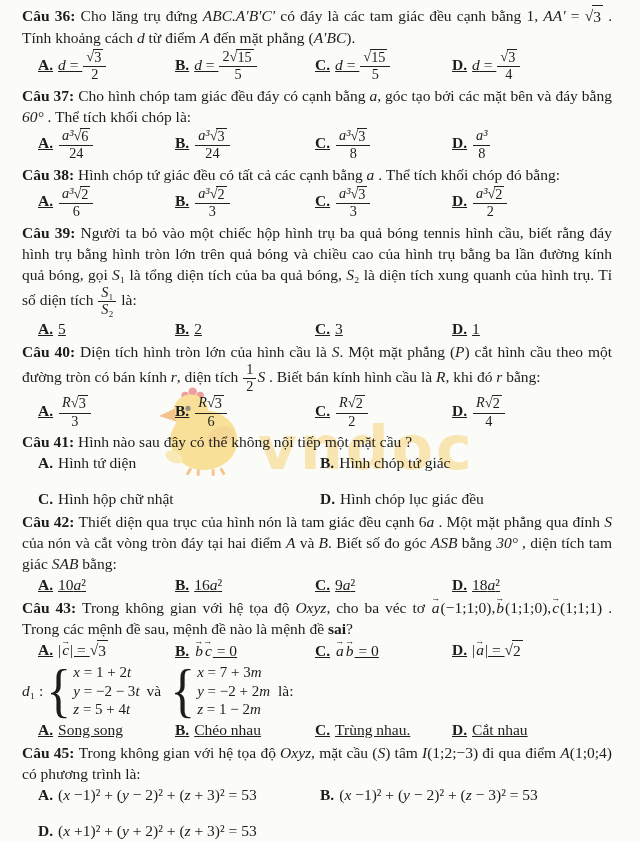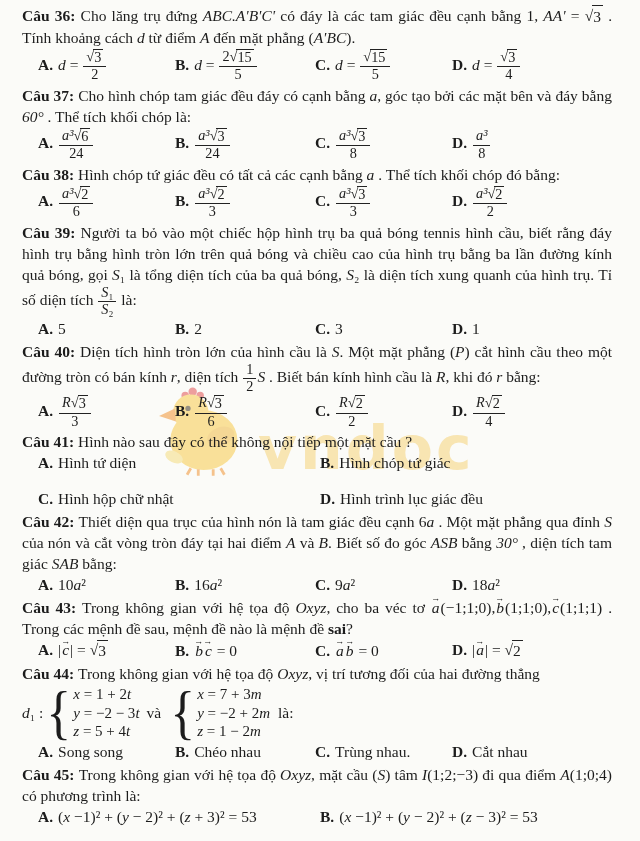--- a/index.html
+++ b/index.html
@@ -7,21 +7,21 @@
     width:640px;height:841px;overflow:hidden;position:relative;
     background:#fbfbf8;color:#1c1c1c;
     font-family:"Liberation Serif","DejaVu Serif",serif;
     font-size:15.5px;
   }
   .page{position:relative;z-index:1;padding:5px 28px 0 22px;}
   .q{margin:0 0 2px 0;}
   .stem{margin:0;text-align:justify;line-height:21px;}
   .qlabel{font-weight:bold;}
   .opts{margin:1px 0 1px 16px;line-height:20px;}
-  .row4{display:grid;grid-template-columns:137px 140px 137px auto;align-items:center;}
+  .row4{display:grid;grid-template-columns:137px 140px 137px auto;align-items:center;text-decoration:underline;}
   .grid2{display:grid;grid-template-columns:282px auto;row-gap:16px;align-items:center;}
   .opt{white-space:nowrap;}
   .okey{font-weight:bold;margin-right:5px;}
   .mv{font-style:italic;}
   .frac{
     display:inline-flex;flex-direction:column;align-items:center;
     vertical-align:middle;font-size:0.92em;line-height:1.1;text-align:center;padding:0 1px;
   }
   .frac>.num{border-bottom:1px solid #222;padding:0 3px 0.5px 3px;}
   .frac>.den{padding:0 3px;}
@@ -218,21 +218,21 @@
                 <span class="den">4</span>
               </span></span></span>
         </div>
       </div>
       <div class="q">
         <p class="stem"><b class="qlabel">Câu 41:</b>&nbsp;<span class="stemtext">Hình nào sau đây có thể không nội tiếp một mặt cầu ?</span></p>
         <div class="opts grid2">
           <span class="opt"><b class="okey">A.</b><span class="oval">Hình tứ diện</span></span>
           <span class="opt"><b class="okey">B.</b><span class="oval">Hình chóp tứ giác</span></span>
           <span class="opt"><b class="okey">C.</b><span class="oval">Hình hộp chữ nhật</span></span>
-          <span class="opt"><b class="okey">D.</b><span class="oval">Hình trình lục giác đều</span></span>
+          <span class="opt"><b class="okey">D.</b><span class="oval">Hình chóp lục giác đều</span></span>
         </div>
       </div>
       <div class="q">
         <p class="stem"><b class="qlabel">Câu 42:</b>&nbsp;<span class="stemtext">Thiết diện qua trục của hình nón là tam giác đều cạnh 6<i class="mv">a</i> . Một mặt phẳng qua đỉnh <i class="mv">S</i> của nón và cắt vòng tròn đáy tại hai điểm <i class="mv">A</i> và <i class="mv">B</i>. Biết số đo góc <i class="mv">ASB</i> bằng <i class="mv">30°</i> , diện tích tam giác <i class="mv">SAB</i> bằng:</span></p>
         <div class="opts row4">
           <span class="opt"><b class="okey">A.</b><span class="oval">10<i class="mv">a</i>²</span></span>
           <span class="opt"><b class="okey">B.</b><span class="oval">16<i class="mv">a</i>²</span></span>
           <span class="opt"><b class="okey">C.</b><span class="oval">9<i class="mv">a</i>²</span></span>
           <span class="opt"><b class="okey">D.</b><span class="oval">18<i class="mv">a</i>²</span></span>
         </div>
@@ -246,21 +246,20 @@
               </span></span></span>
           <span class="opt"><b class="okey">B.</b><span class="oval"><span class="vec">b</span><span class="vec">c</span> = 0</span></span>
           <span class="opt"><b class="okey">C.</b><span class="oval"><span class="vec">a</span><span class="vec">b</span> = 0</span></span>
           <span class="opt"><b class="okey">D.</b><span class="oval">|<span class="vec">a</span>| = <span class="sqrt">
                 <span class="rad">√</span>
                 <span class="radb">2</span>
               </span></span></span>
         </div>
       </div>
       <div class="q">
-        <p class="stem"><b class="qlabel">Câu 44:</b>&nbsp;<span class="stemtext">Trong không gian với hệ tọa độ <i class="mv">Oxyz</i>, vị trí tương đối của hai đường thẳng</span></p>
         <div class="sysrow">
           <span class="syspre mvwrap"><i class="mv">d</i>₁ :</span>
           <span class="sys">
             <span class="brace">{</span>
             <span class="syslines">
               <span class="sysline"><i class="mv">x</i> = 1 + 2<i class="mv">t</i></span>
               <span class="sysline"><i class="mv">y</i> = −2 − 3<i class="mv">t</i></span>
               <span class="sysline"><i class="mv">z</i> = 5 + 4<i class="mv">t</i></span>
             </span>
           </span>

